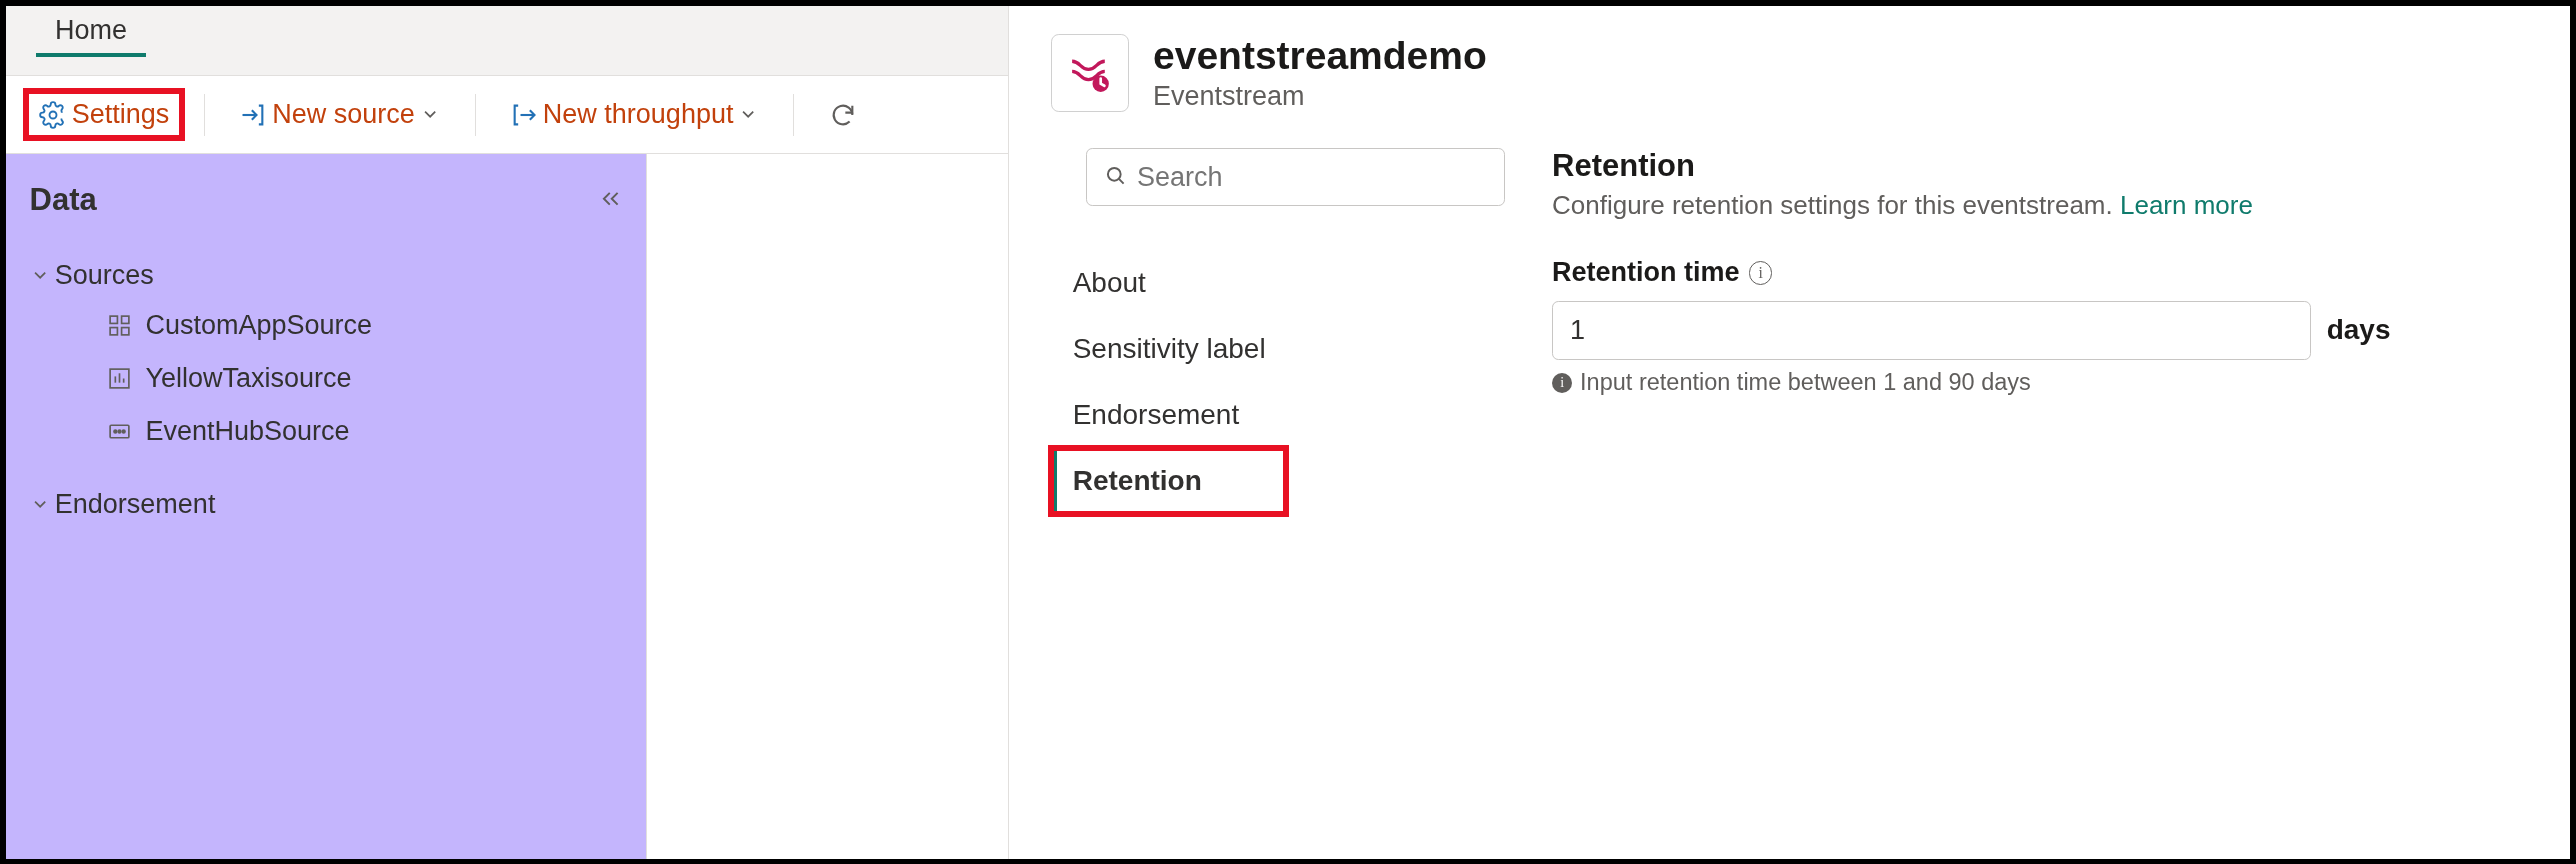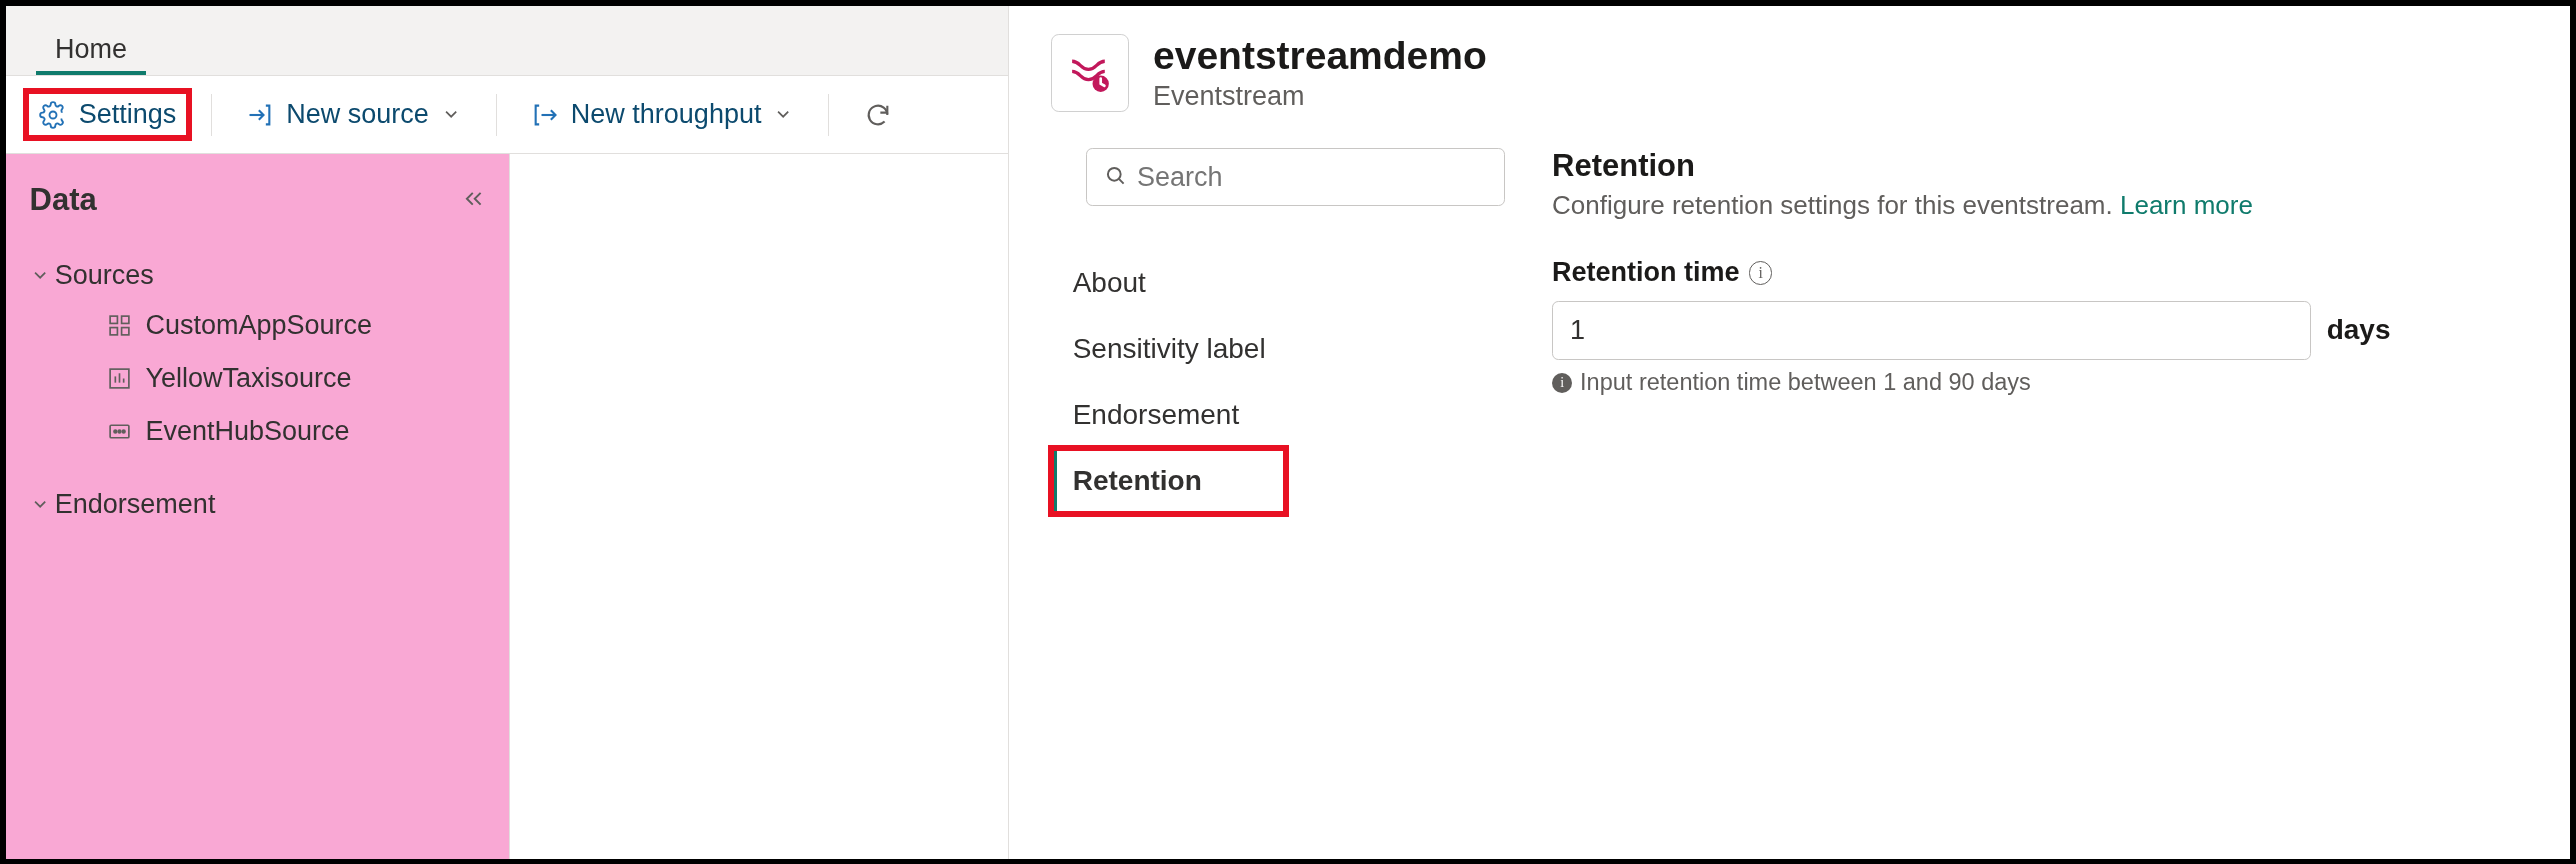--- a/index.html
+++ b/index.html
@@ -23,21 +23,21 @@
       flex: 0 0 1003px;
       display: flex;
       flex-direction: column;
       background: #faf9f8;
       border-right: 0.8px solid #e1dfdd;
     }
 
     
     .ribbon-tabs {
       display: flex;
-      align-items: flex-end;
+      align-items: flex-start;
       height: 70px;
       background: #f3f2f1;
       padding-left: 30px;
       border-bottom: 0.8px solid #e1dfdd;
     }
 
     .ribbon-tab {
       font-size: 27px;
       color: #323130;
       padding: 9.4px 19px 6.3px 19px;
@@ -57,23 +57,23 @@
       display: flex;
       align-items: center;
       padding: 0 20.3px;
       gap: 22px;
       border-bottom: 0.8px solid #e1dfdd;
     }
 
     .toolbar-btn {
       display: inline-flex;
       align-items: center;
-      gap: 12px;
-      font-size: 27px;
-      color: #0c4a6e;
+      gap: 5px;
+      font-size: 27px;
+      color: #c2410c;
       padding: 7.8px 12.5px;
       background: transparent;
       border: none;
       cursor: pointer;
     }
 
     .toolbar-btn svg { display: block; }
 
     .toolbar-sep {
       width: 0.8px;
@@ -87,22 +87,22 @@
     }
 
     
     .content-row {
       flex: 1;
       display: flex;
       background: #ffffff;
     }
 
     .data-panel {
-      width: 504px;
-      background: #f9a8d4;
+      width: 641px;
+      background: #c4b5fd;
       border-right: 0.8px solid #e1dfdd;
       padding: 28px 23.5px 15.7px 23.5px;
     }
 
     .data-header {
       display: flex;
       align-items: center;
       justify-content: space-between;
       margin-bottom: 34px;
     }

